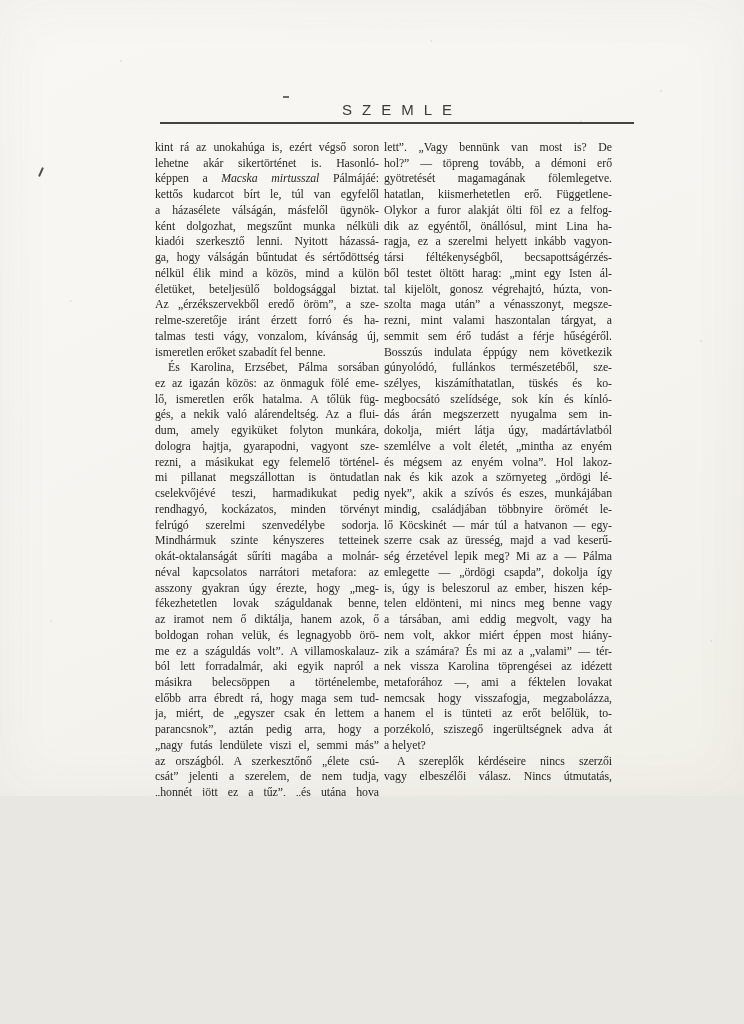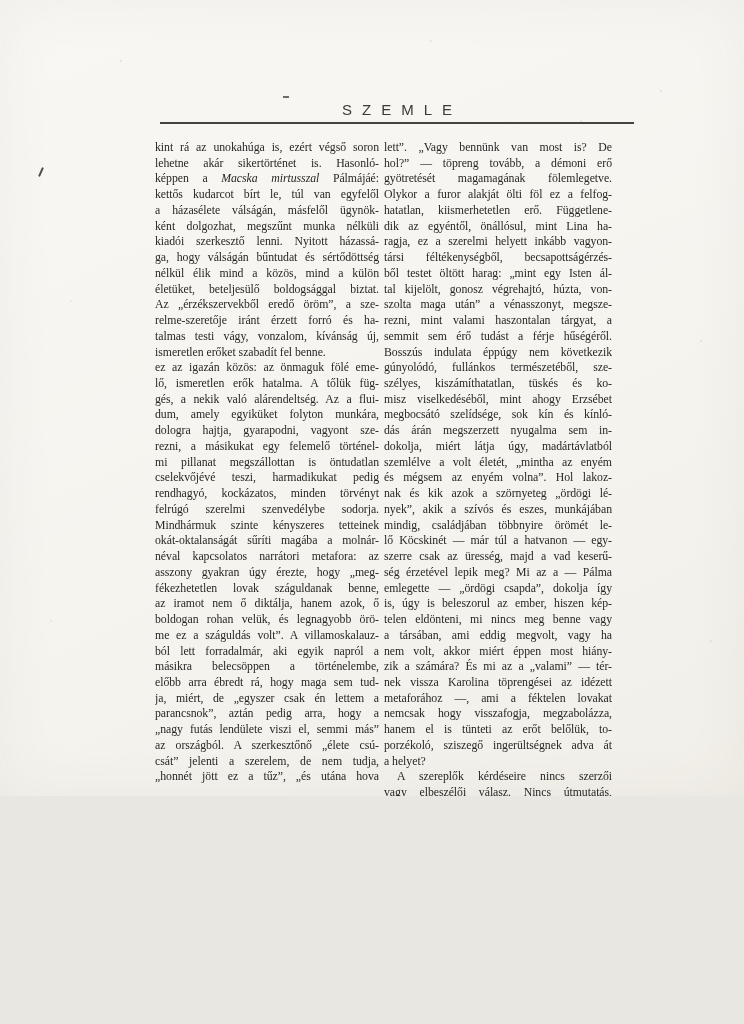--- a/index.html
+++ b/index.html
@@ -93,20 +93,21 @@
       <div class="line">a házasélete válságán, másfelől ügynök-</div>
       <div class="line">ként dolgozhat, megszűnt munka nélküli</div>
       <div class="line">kiadói szerkesztő lenni. Nyitott házassá-</div>
       <div class="line">ga, hogy válságán bűntudat és sértődöttség</div>
       <div class="line">nélkül élik mind a közös, mind a külön</div>
       <div class="line">életüket, beteljesülő boldogsággal biztat.</div>
       <div class="line">Az „érzékszervekből eredő öröm”, a sze-</div>
       <div class="line">relme-szeretője iránt érzett forró és ha-</div>
       <div class="line">talmas testi vágy, vonzalom, kívánság új,</div>
       <div class="line pe">ismeretlen erőket szabadít fel benne.</div>
+      <div class="line ps">És Karolina, Erzsébet, Pálma sorsában</div>
       <div class="line">ez az igazán közös: az önmaguk fölé eme-</div>
       <div class="line">lő, ismeretlen erők hatalma. A tőlük füg-</div>
       <div class="line">gés, a nekik való alárendeltség. Az a flui-</div>
       <div class="line">dum, amely egyiküket folyton munkára,</div>
       <div class="line">dologra hajtja, gyarapodni, vagyont sze-</div>
       <div class="line">rezni, a másikukat egy felemelő történel-</div>
       <div class="line">mi pillanat megszállottan is öntudatlan</div>
       <div class="line">cselekvőjévé teszi, harmadikukat pedig</div>
       <div class="line">rendhagyó, kockázatos, minden törvényt</div>
       <div class="line">felrúgó szerelmi szenvedélybe sodorja.</div>
@@ -125,34 +126,33 @@
       <div class="line">parancsnok”, aztán pedig arra, hogy a</div>
       <div class="line">„nagy futás lendülete viszi el, semmi más”</div>
       <div class="line">az országból. A szerkesztőnő „élete csú-</div>
       <div class="line">csát” jelenti a szerelem, de nem tudja,</div>
       <div class="line">„honnét jött ez a tűz”, „és utána hova</div>
     </div>
   <div class="col col-right">
       <div class="line">lett”. „Vagy bennünk van most is? De</div>
       <div class="line">hol?” — töpreng tovább, a démoni erő</div>
       <div class="line">gyötretését magamagának fölemlegetve.</div>
+      <div class="line">hatatlan, kiismerhetetlen erő. Függetlene-</div>
       <div class="line">Olykor a furor alakját ölti föl ez a felfog-</div>
-      <div class="line">hatatlan, kiismerhetetlen erő. Függetlene-</div>
       <div class="line">dik az egyéntől, önállósul, mint Lina ha-</div>
       <div class="line">ragja, ez a szerelmi helyett inkább vagyon-</div>
       <div class="line">társi féltékenységből, becsapottságérzés-</div>
       <div class="line">ből testet öltött harag: „mint egy Isten ál-</div>
       <div class="line">tal kijelölt, gonosz végrehajtó, húzta, von-</div>
       <div class="line">szolta maga után” a vénasszonyt, megsze-</div>
       <div class="line">rezni, mint valami haszontalan tárgyat, a</div>
       <div class="line">semmit sem érő tudást a férje hűségéről.</div>
       <div class="line">Bosszús indulata éppúgy nem következik</div>
       <div class="line">gúnyolódó, fullánkos természetéből, sze-</div>
       <div class="line">szélyes, kiszámíthatatlan, tüskés és ko-</div>
-      <div class="line">misz viselkedéséből, mint ahogy Erzsébet</div>
       <div class="line">megbocsátó szelídsége, sok kín és kínló-</div>
       <div class="line">dás árán megszerzett nyugalma sem in-</div>
       <div class="line">dokolja, miért látja úgy, madártávlatból</div>
       <div class="line">szemlélve a volt életét, „mintha az enyém</div>
       <div class="line">és mégsem az enyém volna”. Hol lakoz-</div>
       <div class="line">nak és kik azok a szörnyeteg „ördögi lé-</div>
       <div class="line">nyek”, akik a szívós és eszes, munkájában</div>
       <div class="line">mindig, családjában többnyire örömét le-</div>
       <div class="line">lő Köcskinét — már túl a hatvanon — egy-</div>
       <div class="line">szerre csak az üresség, majd a vad keserű-</div>

